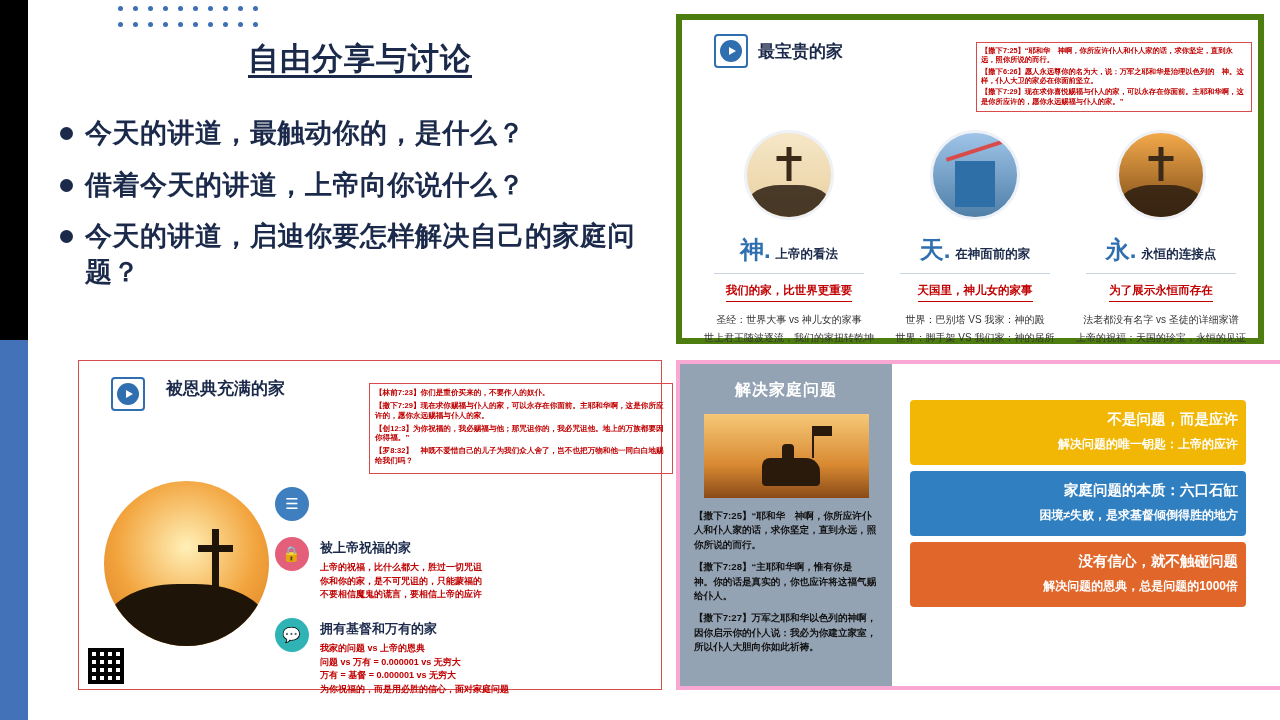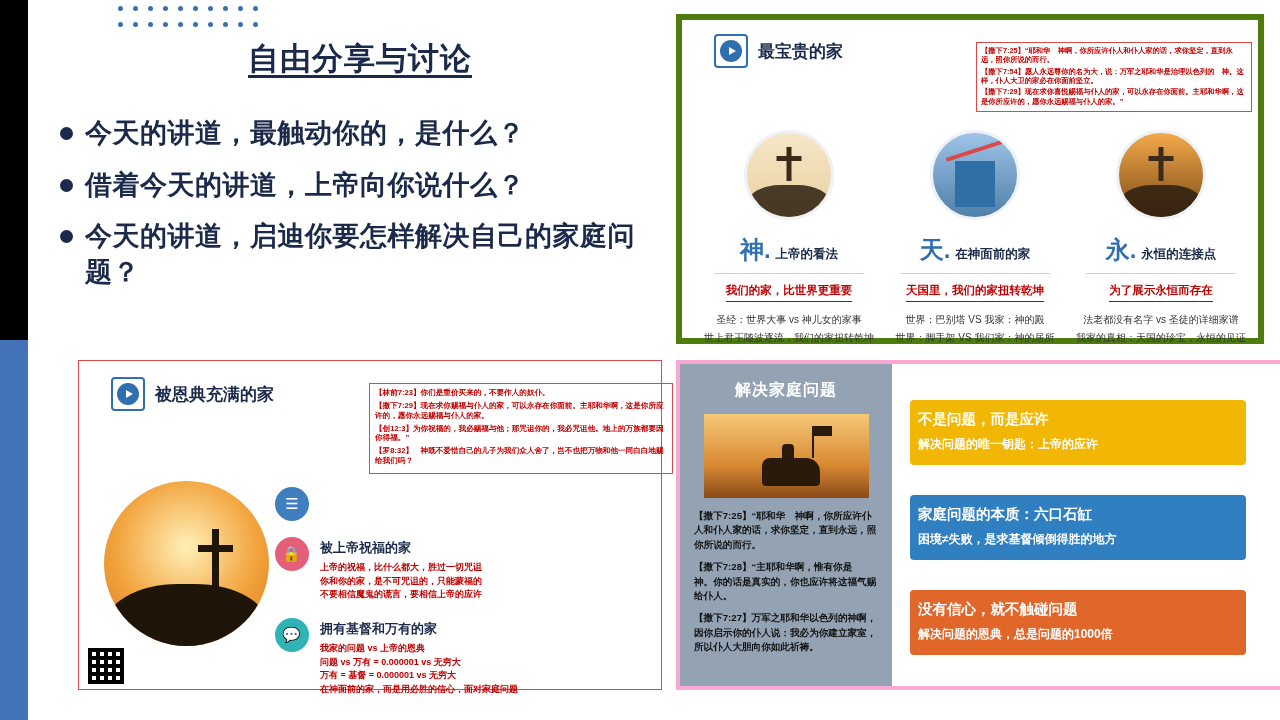--- a/index.html
+++ b/index.html
@@ -111,21 +111,21 @@
     transform:rotate(-18deg);
   }
   .tr-kw{font-size:24px;font-weight:bold;color:#2f6fb0;margin-top:14px;}
   .tr-kw .sub{font-size:12.5px;color:#1b2a4a;font-weight:bold;margin-left:5px;}
   .tr-rule{width:150px;height:1px;background:#c9d4e2;margin:7px auto 0;}
   .tr-red{font-size:11.5px;color:#c00000;font-weight:bold;margin-top:9px;
           border-bottom:1.5px solid #c00000;display:inline-block;padding-bottom:3px;}
   .tr-note{font-size:10px;color:#333;margin-top:10px;line-height:1.55;}
 
   
-  .bl-head{display:flex;align-items:center;gap:10px;padding:16px 0 0 32px;}
+  .bl-head{display:flex;align-items:flex-start;gap:21px;padding:16px 0 0 32px;}
   .bl-head .ttl{font-size:17px;font-weight:bold;color:#1b2a4a;}
   .bl-scripts{
     position:absolute;left:290px;top:22px;width:304px;
     border:1px solid #d94a4a;padding:4px 5px;box-sizing:border-box;
   }
   .bl-scripts p{margin:0 0 3px 0;font-size:7.6px;line-height:1.3;color:#c00000;font-weight:bold;}
   .bl-img{
     position:absolute;left:25px;top:120px;width:165px;height:165px;border-radius:50%;
     background:radial-gradient(circle at 50% 40%,#fff0b8,#f2a33c 55%,#d4791f 100%);
     overflow:hidden;
@@ -175,21 +175,21 @@
   .br-pic .rider{
     position:absolute;left:78px;bottom:34px;width:12px;height:20px;background:#2a1a0c;border-radius:4px;
   }
   .br-pic .flag{
     position:absolute;left:108px;bottom:40px;width:2px;height:32px;background:#2a1a0c;
   }
   .br-pic .flag:after{content:"";position:absolute;left:2px;top:0;width:18px;height:10px;background:#2a1a0c;}
   .br-scripts{position:absolute;left:14px;top:145px;width:186px;}
   .br-scripts p{margin:0 0 8px 0;font-size:9.6px;line-height:1.5;color:#111;font-weight:bold;}
   .br-boxes{position:absolute;left:230px;top:36px;width:336px;}
-  .br-box{border-radius:4px;padding:10px 8px 12px;margin-bottom:30px;text-align:left;color:#fff;}
+  .br-box{border-radius:4px;padding:10px 8px 12px;margin-bottom:6px;text-align:right;color:#fff;}
   .br-box .b1{font-size:14.5px;font-weight:bold;margin-bottom:7px;}
   .br-box .b2{font-size:12px;font-weight:bold;}
   .bx-yellow{background:#f2b705;}
   .bx-blue{background:#2f7fc1;}
   .bx-orange{background:#e0662a;}
 </style>
 </head>
 <body>
 
 <div class="left-bar-dark"></div>
@@ -244,21 +244,21 @@
   <div class="tr-head">
     <span class="play-ico">
         <span class="circle">
           <span class="tri"></span>
         </span>
       </span>
     <span class="ttl">最宝贵的家</span>
   </div>
   <div class="tr-scripts">
     <p>【撒下7:25】“耶和华　神啊，你所应许仆人和仆人家的话，求你坚定，直到永远，照你所说的而行。</p>
-    <p>【撒下7:54】愿人永远尊你的名为大，说：万军之耶和华是治理以色列的　神。这样，仆人大卫的家必在你面前坚立。</p>
+    <p>【撒下6:26】愿人永远尊你的名为大，说：万军之耶和华是治理以色列的　神。这样，仆人大卫的家必在你面前坚立。</p>
     <p>【撒下7:29】现在求你喜悦赐福与仆人的家，可以永存在你面前。主耶和华啊，这是你所应许的，愿你永远赐福与仆人的家。”</p>
   </div>
   <div class="tr-cols">
 
     <div class="tr-col">
       <div class="thumb t1">
         <span class="cross"></span>
           <span class="silh"></span>
       </div>
       <div class="tr-kw">
@@ -272,37 +272,37 @@
 
     <div class="tr-col">
       <div class="thumb t2">
         <span class="bld"></span>
           <span class="crane"></span>
       </div>
       <div class="tr-kw">
         <span>天.</span><span class="sub">在神面前的家</span>
       </div>
       <div class="tr-rule"></div>
-      <div class="tr-red">天国里，我们的家扭转乾坤</div>
+      <div class="tr-red">天国里，神儿女的家事</div>
       <div class="tr-note">世界：巴别塔 VS 我家：神的殿</div>
       <div class="tr-note" style="margin-top:2px">世界：脚手架 VS 我们家：神的居所</div>
     </div>
 
     <div class="tr-col">
       <div class="thumb t3">
         <span class="cross"></span>
           <span class="silh"></span>
       </div>
       <div class="tr-kw">
         <span>永.</span><span class="sub">永恒的连接点</span>
       </div>
       <div class="tr-rule"></div>
       <div class="tr-red">为了展示永恒而存在</div>
       <div class="tr-note">法老都没有名字 vs 圣徒的详细家谱</div>
-      <div class="tr-note" style="margin-top:2px">我家的真相：天国的珍宝，永恒的见证</div>
+      <div class="tr-note" style="margin-top:2px">上帝的祝福：天国的珍宝，永恒的见证</div>
     </div>
 
   </div>
 </div>
 
 <div class="card card-bl">
   <div class="bl-head">
     <span class="play-ico">
         <span class="circle">
           <span class="tri"></span>
@@ -336,21 +336,21 @@
       </span>
     </div>
 
     <div class="bl-row">
       <span class="bl-ico ico-teal">💬</span>
       <span>
         <div class="bl-rtitle">拥有基督和万有的家</div>
         <div class="bl-rtext">我家的问题 vs 上帝的恩典</div>
         <div class="bl-rtext">问题 vs 万有 = 0.000001 vs 无穷大</div>
         <div class="bl-rtext">万有 = 基督 = 0.000001 vs 无穷大</div>
-        <div class="bl-rtext">在神面前的家，而是用必胜的信心，面对家庭问题</div>
+        <div class="bl-rtext">为你祝福的，而是用必胜的信心，面对家庭问题</div>
       </span>
     </div>
 
   </div>
 </div>
 <div class="qr"></div>
 
 <div class="card card-br">
   <div class="br-left">
     <div class="ttl">解决家庭问题</div>

